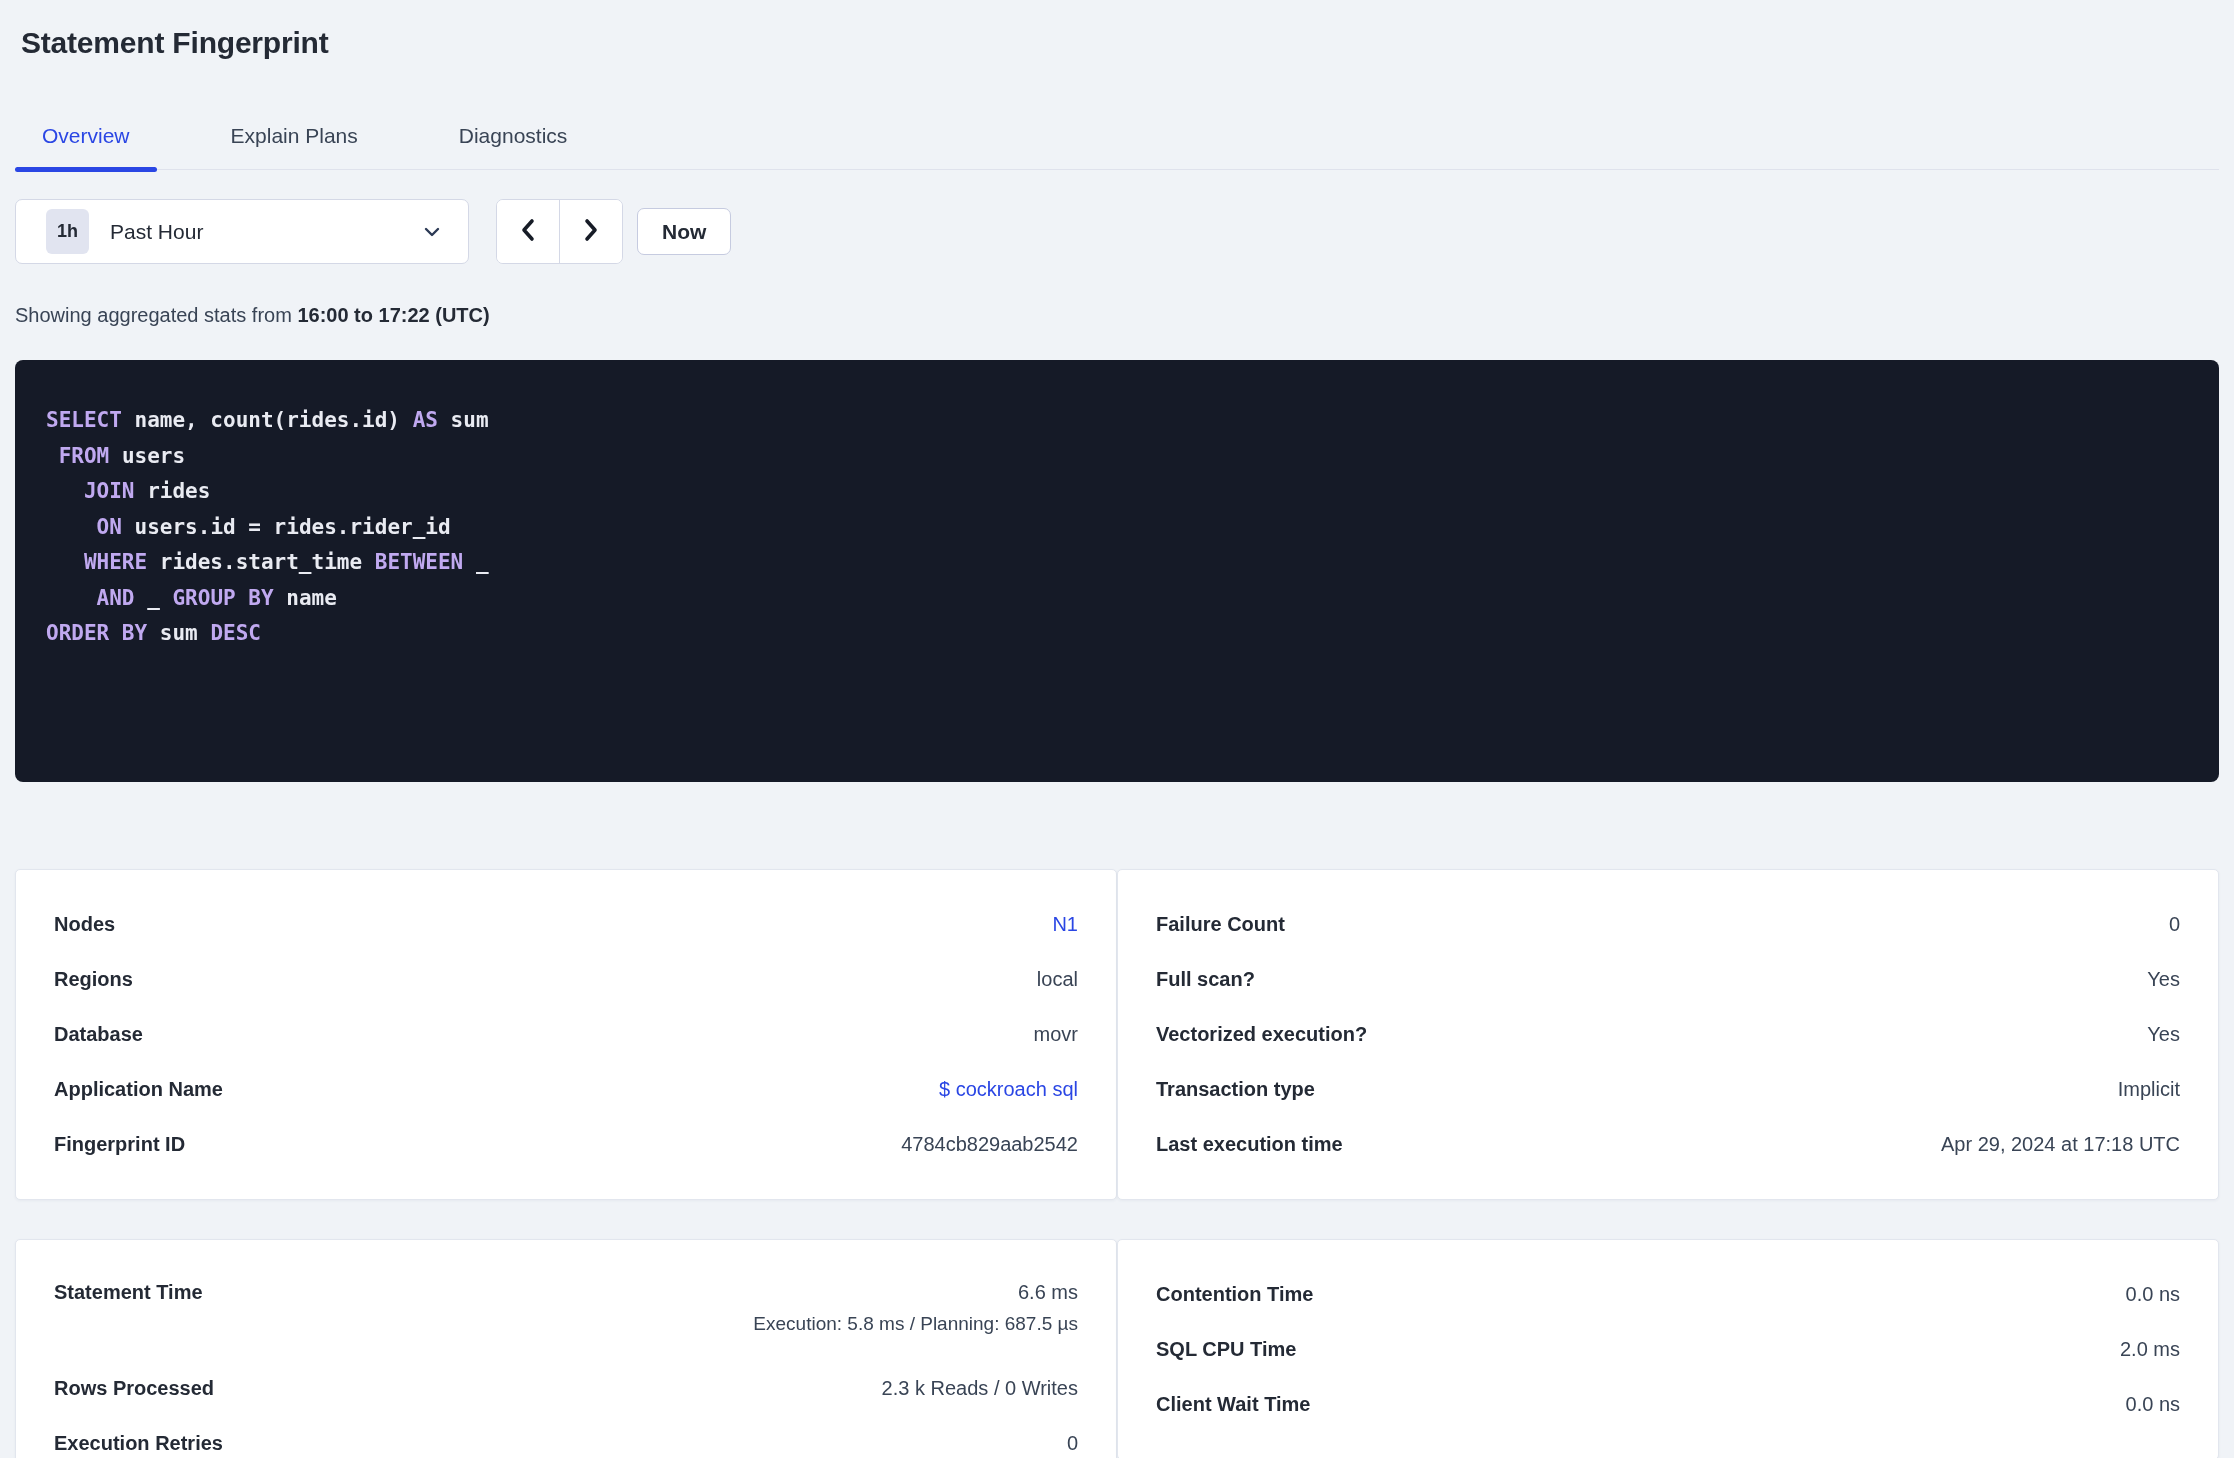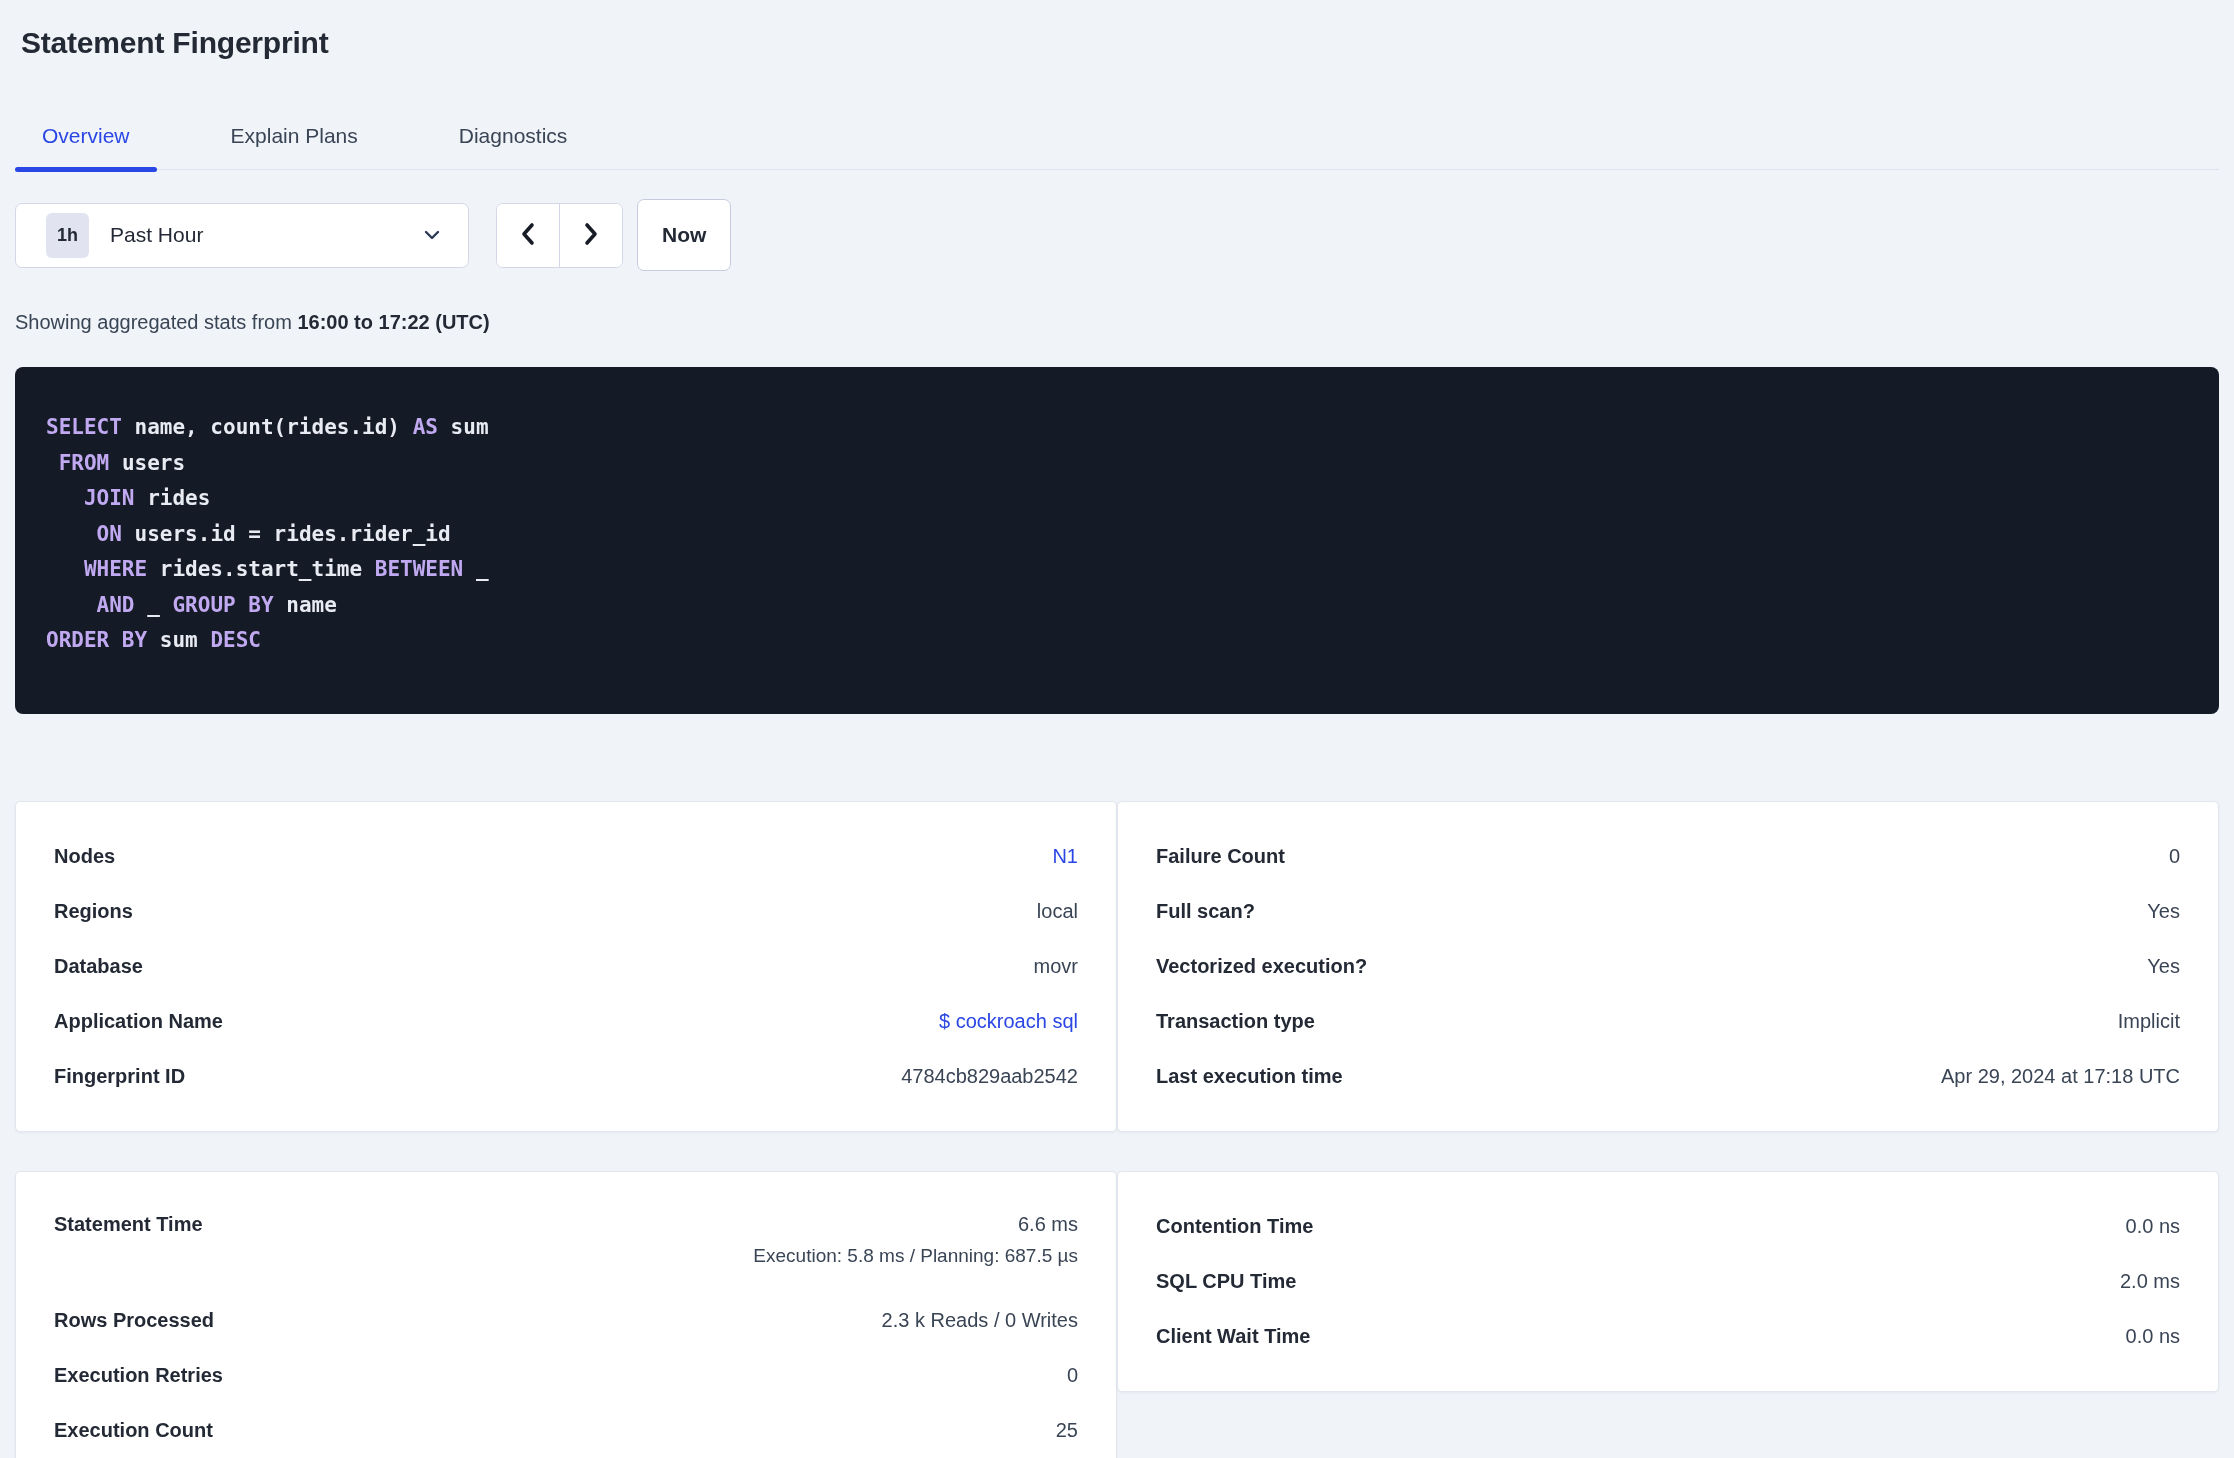--- a/index.html
+++ b/index.html
@@ -77,21 +77,21 @@
   }
   .arrow-btn {
     flex: 1;
     display: flex; align-items: center; justify-content: center;
     cursor: pointer; background: #fff; border: none;
   }
   .arrow-btn:first-child { border-right: 1px solid var(--control-border, #d4d8e6); }
 
   .now-button {
     margin-left: 14px;
-    height: 72px; min-width: 94px;
+    height: 47px; min-width: 94px;
     padding: 0 24px;
     background: #fff;
     border: 1px solid #c6cbe0;
     border-radius: 7px;
     font-family: "Liberation Sans", sans-serif;
     font-size: 21px; font-weight: 700;
     color: var(--ink, #242a35);
     cursor: pointer;
   }
 
@@ -99,21 +99,21 @@
   .stats-summary {
     margin-top: 40px;
     font-size: 20px;
     color: var(--ink-soft, #394455);
   }
   .stats-summary b { color: var(--ink, #242a35); font-weight: 700; }
 
   
   .sql-box {
     margin-top: 33px;
-    height: 347px;
+    height: 422px;
     background: var(--sql-bg, #151a27);
     border-radius: 8px;
     padding: 43px 31px;
     overflow: hidden;
   }
   .sql-line {
     white-space: pre;
     font-family: "DejaVu Sans Mono", "Liberation Mono", monospace;
     font-size: 21px; line-height: 35.5px;
     font-weight: 700;

